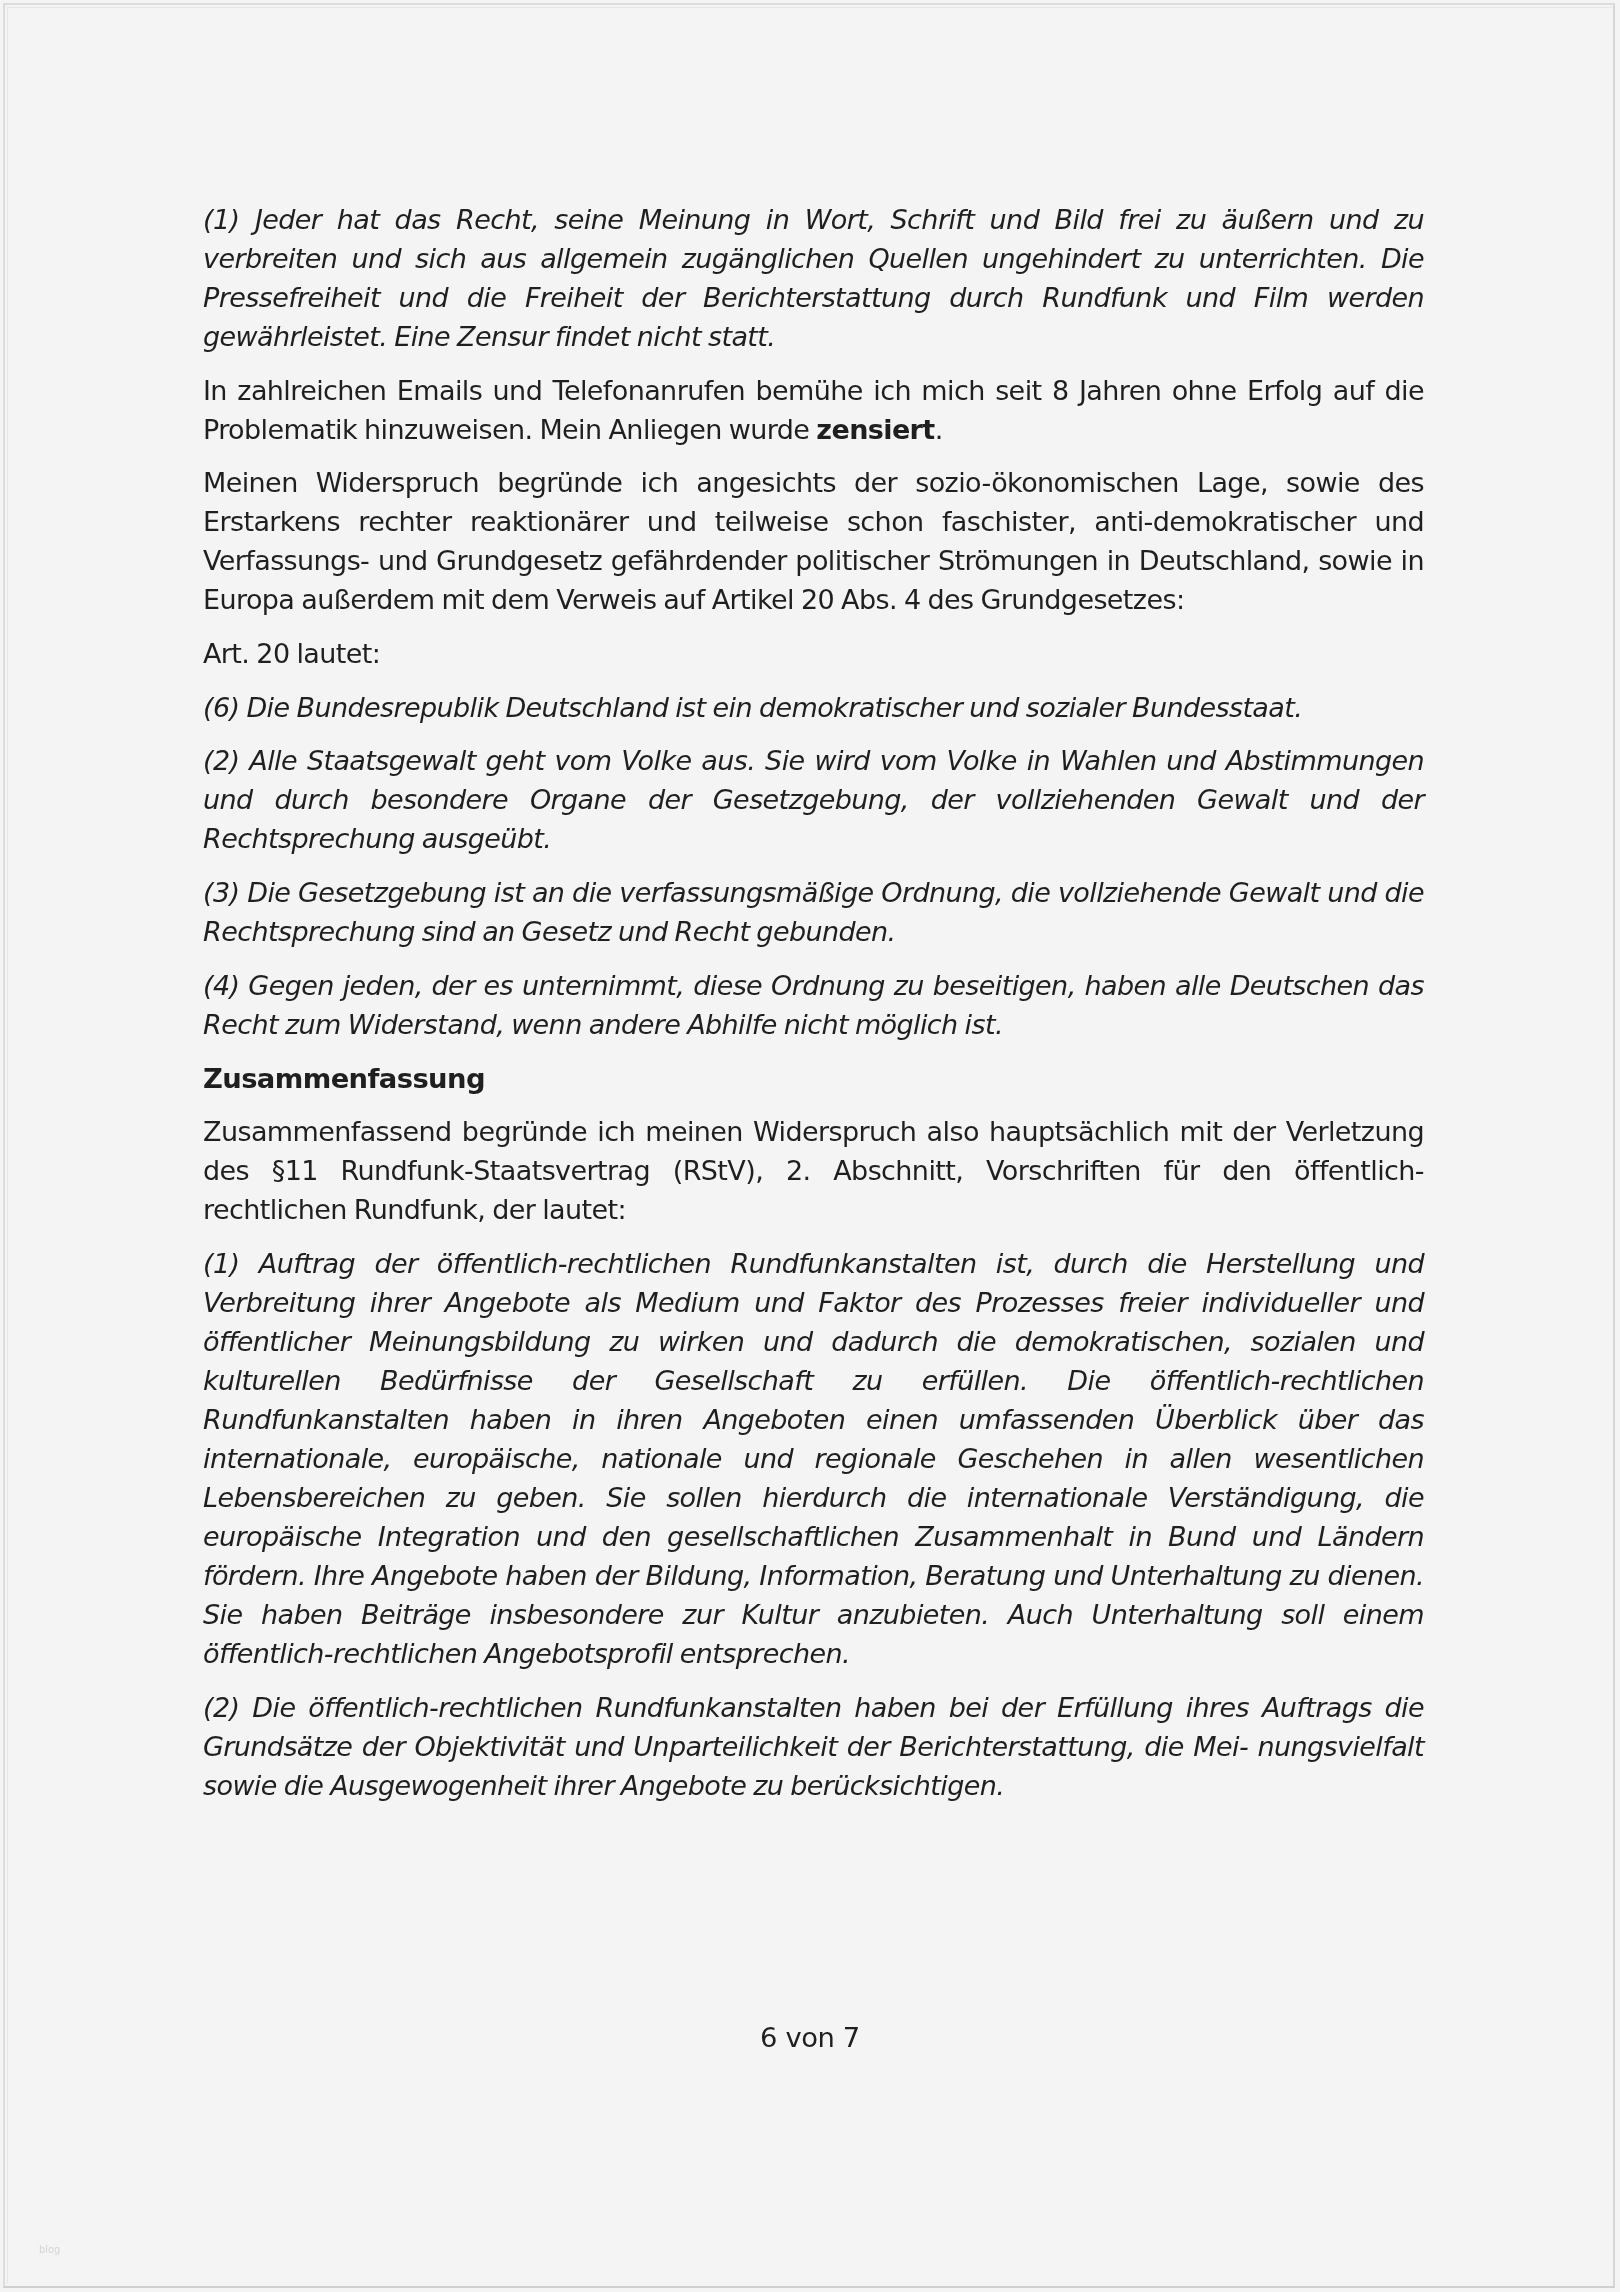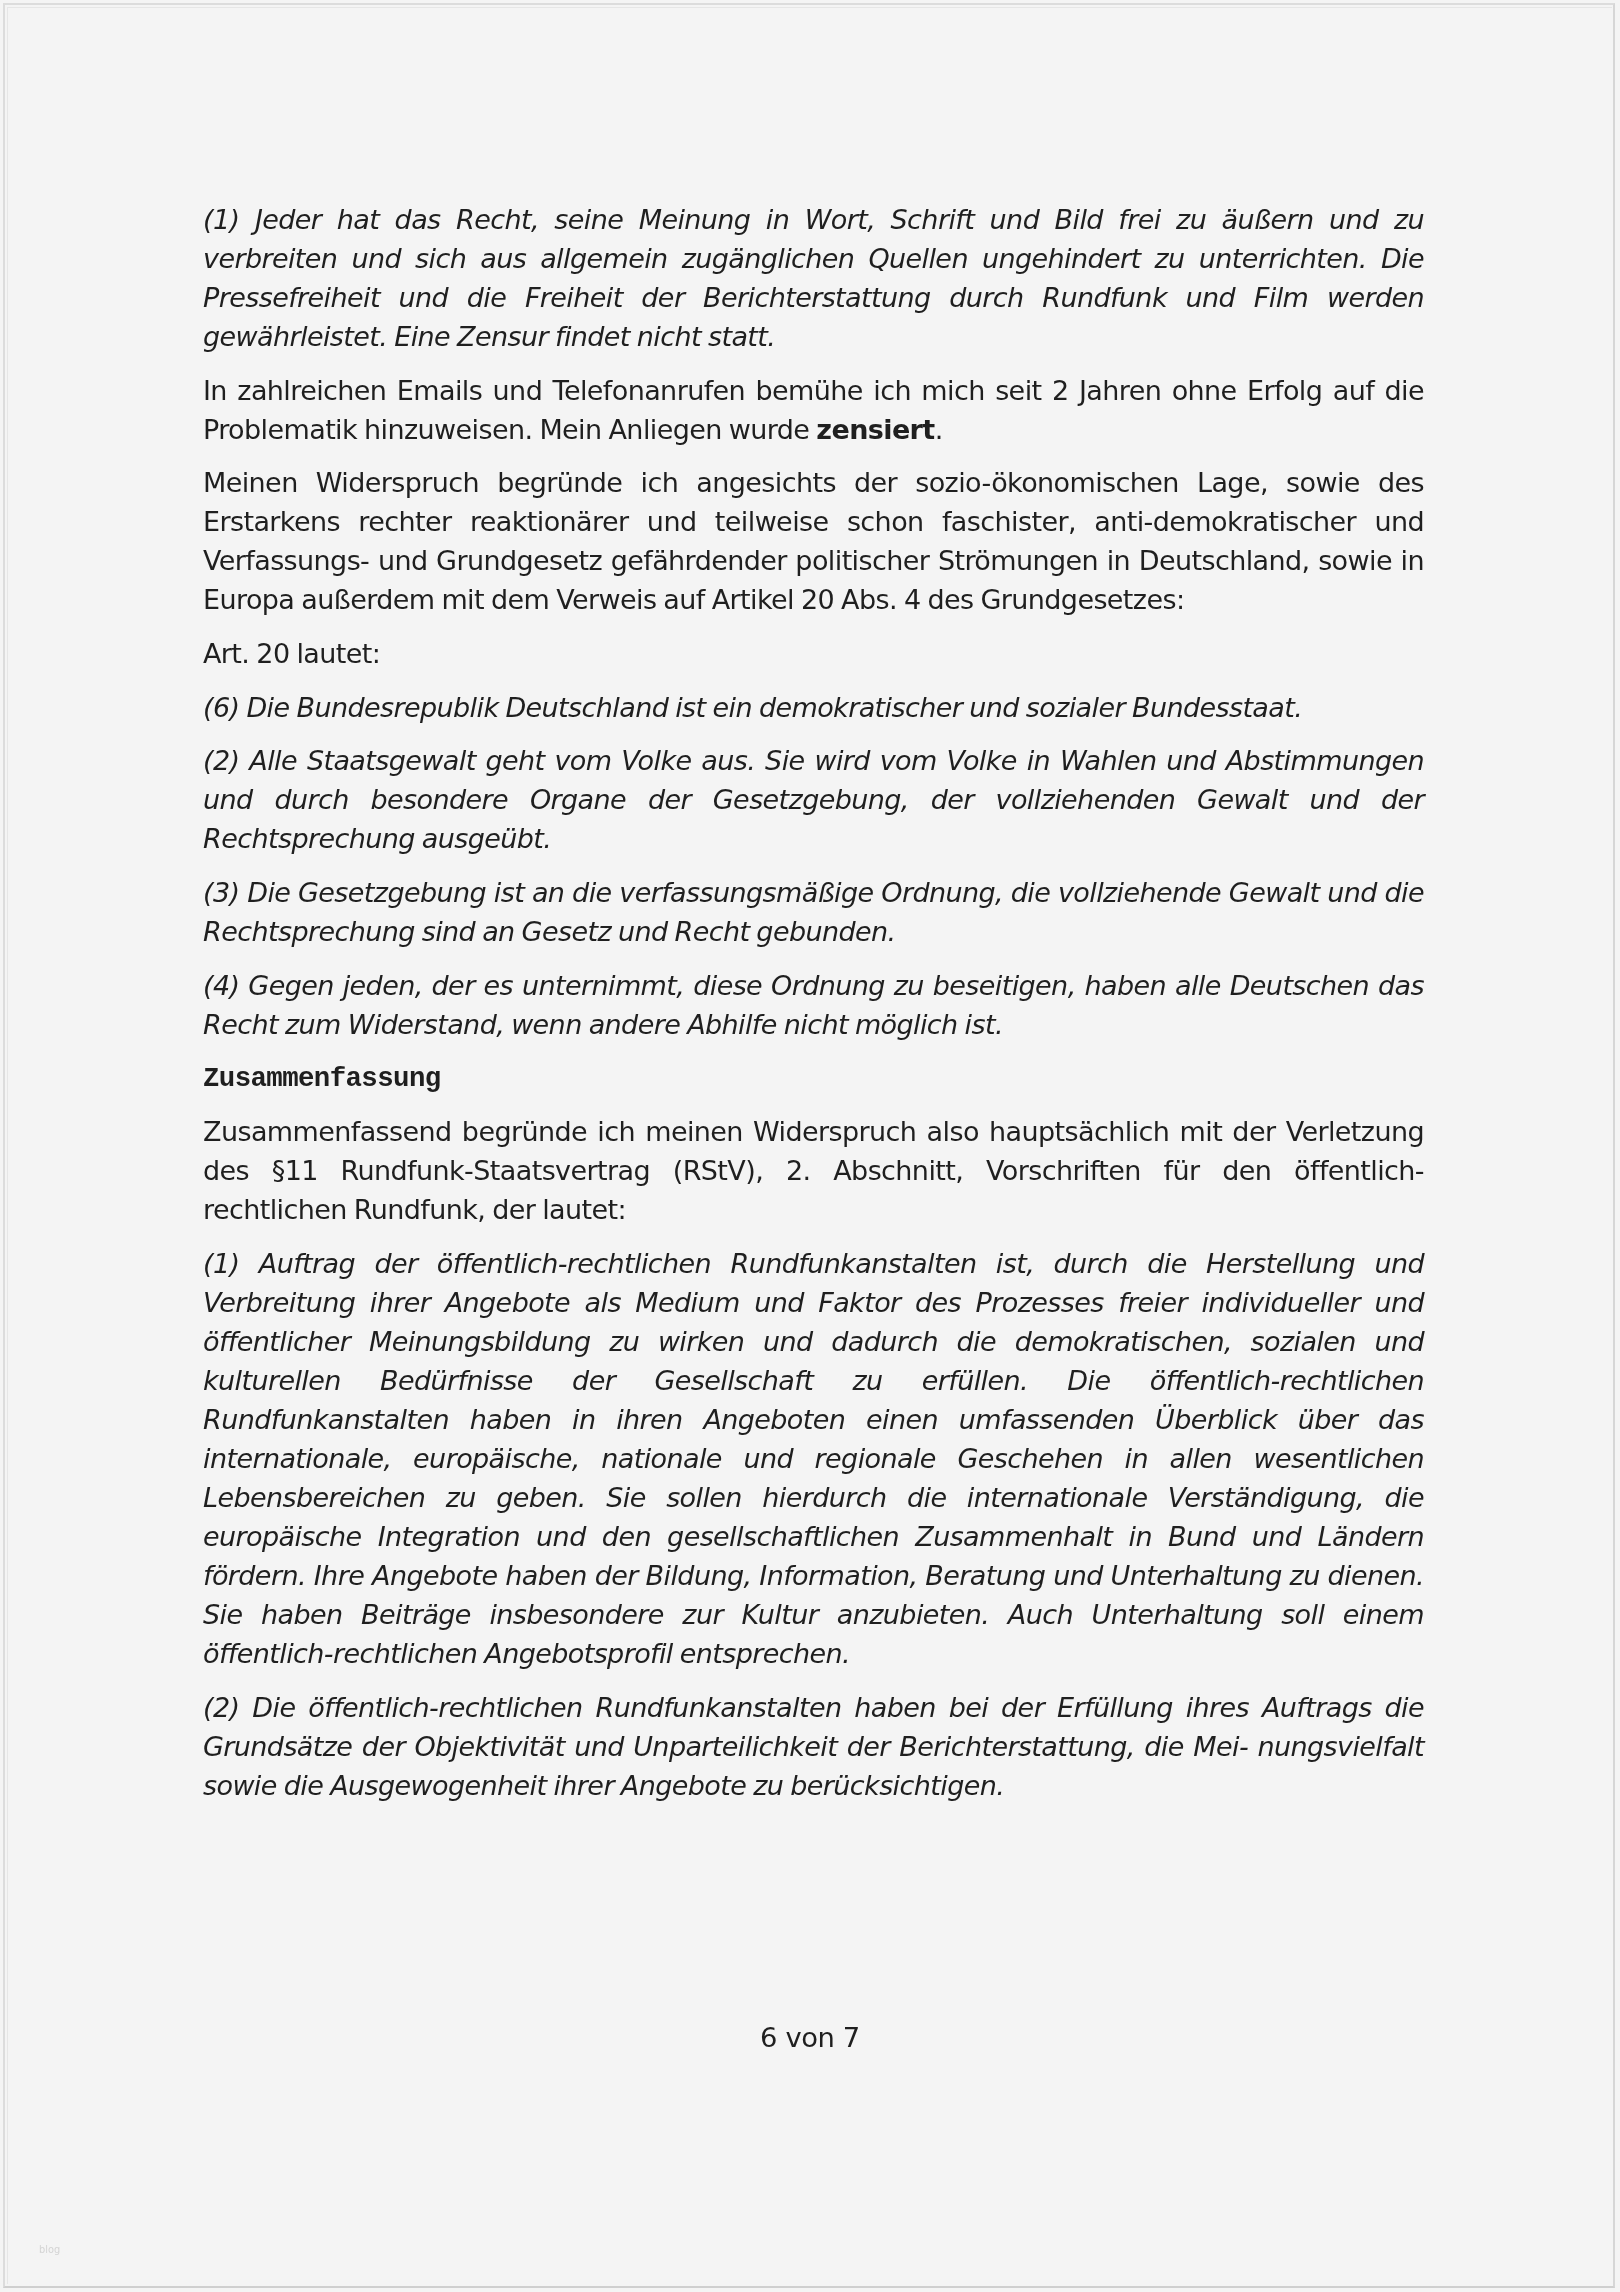--- a/index.html
+++ b/index.html
@@ -51,21 +51,20 @@
     .content .it {
       font-style: oblique;
       margin-top: 11px;
     }
     .content h2 {
       margin: 0 0 14.7px 0;
       font-size: 27.4px;
       line-height: 39px;
       font-weight: bold;
       letter-spacing: -0.6px;
-      font-family: Liberation Mono, monospace;
     }
     .content b {
       font-weight: bold;
     }
     .page-number {
       position: absolute;
       top: 2022px;
       left: 0;
       width: 1620px;
       text-align: center;
@@ -85,21 +84,21 @@
   </style>
 </head>
 <body>
 
 <div class="page-frame"></div>
 <div class="page-inner-line"></div>
 
 <main class="content">
   <p class="it">(1) Jeder hat das Recht, seine Meinung in Wort, Schrift und Bild frei zu äußern und zu verbreiten und sich aus allgemein zugänglichen Quellen ungehindert zu unterrichten. Die Pressefreiheit und die Freiheit der Berichterstattung durch Rundfunk und Film werden gewährleistet. Eine Zensur findet nicht statt.</p>
 
-  <p><span>In zahlreichen Emails und Telefonanrufen bemühe ich mich seit 2 Jahren ohne Erfolg auf die Problematik hinzuweisen. Mein Anliegen wurde </span><b>zensiert</b><span>.</span></p>
+  <p><span>In zahlreichen Emails und Telefonanrufen bemühe ich mich seit 8 Jahren ohne Erfolg auf die Problematik hinzuweisen. Mein Anliegen wurde </span><b>zensiert</b><span>.</span></p>
 
   <p>Meinen Widerspruch begründe ich angesichts der sozio-ökonomischen Lage, sowie des Erstarkens rechter reaktionärer und teilweise schon faschister, anti-demokratischer und Verfassungs- und Grundgesetz gefährdender politischer Strömungen in Deutschland, sowie in Europa außerdem mit dem Verweis auf Artikel 20 Abs. 4 des Grundgesetzes:</p>
 
   <p>Art. 20 lautet:</p>
 
   <p class="it">(6) Die Bundesrepublik Deutschland ist ein demokratischer und sozialer Bundesstaat.</p>
 
   <p class="it">(2) Alle Staatsgewalt geht vom Volke aus. Sie wird vom Volke in Wahlen und Abstimmungen und durch besondere Organe der Gesetzgebung, der vollziehenden Gewalt und der Rechtsprechung ausgeübt.</p>
 
   <p class="it">(3) Die Gesetzgebung ist an die verfassungsmäßige Ordnung, die vollziehende Gewalt und die Rechtsprechung sind an Gesetz und Recht gebunden.</p>

